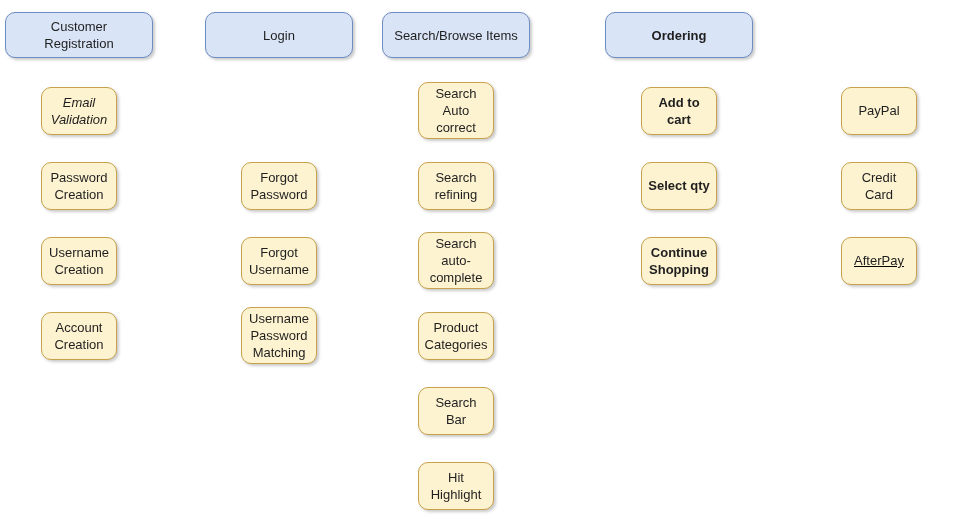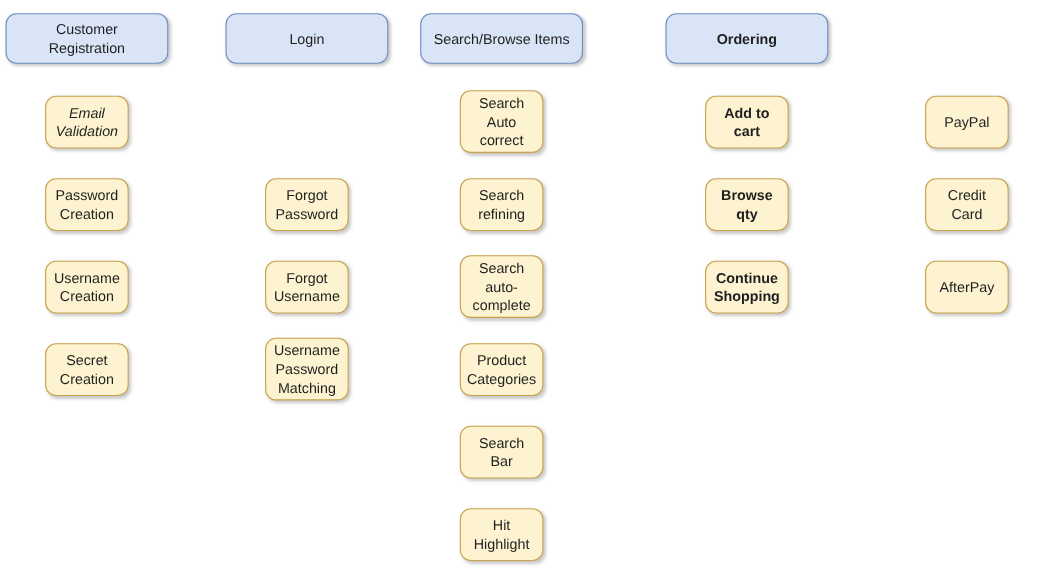--- a/index.html
+++ b/index.html
@@ -83,21 +83,21 @@
       </div>
       <div class="row-slot" style="top: 148px;">
         <div class="node item">Password
 Creation</div>
       </div>
       <div class="row-slot" style="top: 223px;">
         <div class="node item">Username
 Creation</div>
       </div>
       <div class="row-slot" style="top: 298px;">
-        <div class="node item">Secret
+        <div class="node item">Account
 Creation</div>
       </div>
     </div>
     <div class="column" style="left: 200px;">
       <div class="header-slot">
         <div class="node header">Login</div>
       </div>
       <div class="row-slot" style="top: 148px;">
         <div class="node item">Forgot
 Password</div>
@@ -145,32 +145,32 @@
     </div>
     <div class="column" style="left: 600px; font-weight: bold;">
       <div class="header-slot">
         <div class="node header">Ordering</div>
       </div>
       <div class="row-slot" style="top: 73px;">
         <div class="node item">Add to
 cart</div>
       </div>
       <div class="row-slot" style="top: 148px;">
-        <div class="node item">Browse qty</div>
+        <div class="node item">Select qty</div>
       </div>
       <div class="row-slot" style="top: 223px;">
         <div class="node item">Continue
 Shopping</div>
       </div>
     </div>
     <div class="column" style="left: 800px;">
       <div class="row-slot" style="top: 73px;">
         <div class="node item">PayPal</div>
       </div>
       <div class="row-slot" style="top: 148px;">
         <div class="node item">Credit
 Card</div>
       </div>
-      <div class="row-slot" style="top: 223px;">
+      <div class="row-slot" style="top: 223px; text-decoration: underline;">
         <div class="node item">AfterPay</div>
       </div>
     </div>
   </div>
 
 </body></html>

